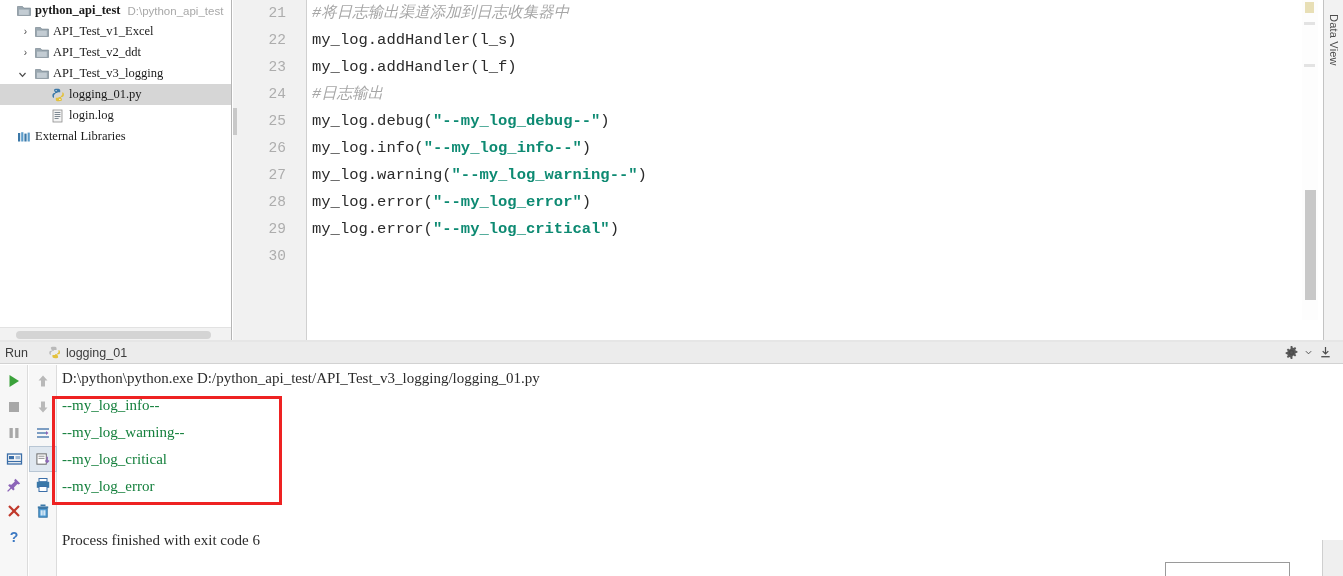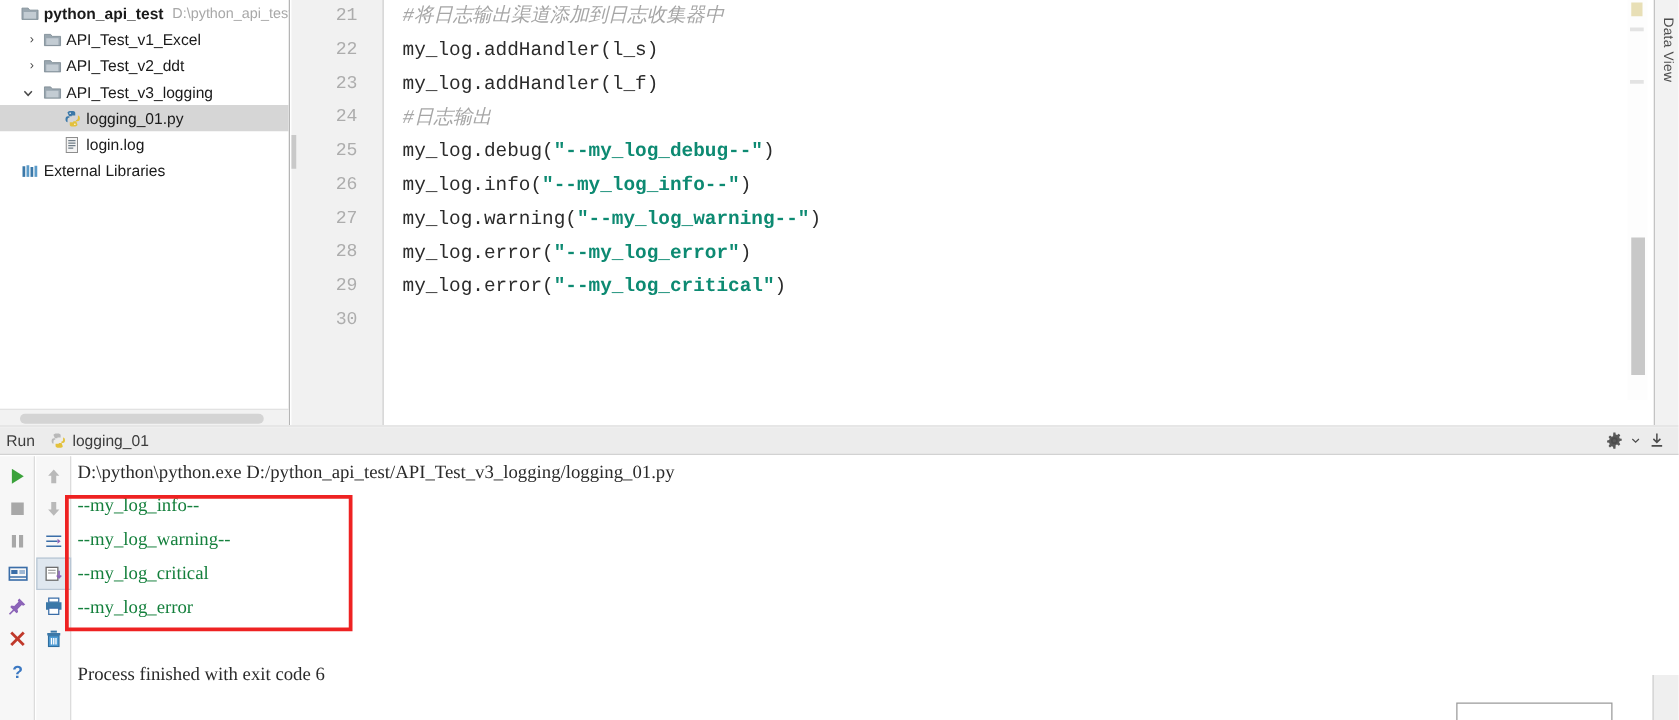--- a/index.html
+++ b/index.html
@@ -36,21 +36,21 @@
   .tree-row.selected { background: #d6d6d6; }
   .tw {
     width: 15px; min-width: 15px;
     text-align: center;
     font-size: 9px; color: #555;
     line-height: 1;
   }
   .tw.none { color: transparent; }
   .chev { display: inline-block; font-size: 10px; color: #4a4a4a; }
   .ico { width: 17px; min-width: 17px; display:inline-flex; align-items:center; justify-content:center; }
-  .lbl { margin-left: 3px; }
+  .lbl { margin-left: 3px; font-family: Liberation Serif, serif; }
   .lbl.bold { font-weight: bold; }
   .path-hint {
     margin-left: 7px;
     color: #a8a8a8;
     font-size: 11.5px;
   }
   .ind1 { padding-left: 0px; }
   .ind2 { padding-left: 18px; }
   .ind3 { padding-left: 34px; }
 
@@ -89,21 +89,21 @@
     font-size: 14.5px;
   }
   #gutter-marker {
     position: absolute; left: 0; top: 108px;
     width: 4px; height: 27px;
     background: #c9c9c9;
   }
   #code {
     position: absolute; left: 75px; top: 0;
     right: 0; height: 320px;
-    padding-left: 12px;
+    padding-left: 2px;
   }
   .cl {
     height: 27px; line-height: 27px;
     font-family: "Liberation Mono", monospace;
     font-size: 15.5px;
     color: #2b2b2b;
     white-space: pre;
     padding-left: 2px;
   }
   .cmt { color: #a6a6a6; font-style: italic; }
@@ -161,21 +161,21 @@
     width: 1343px; height: 2px;
     background: #e6e6e6;
   }
 
   
   #run-header {
     position: absolute; left: 0; top: 342px;
     width: 1343px; height: 22px;
     background: #ececec;
     border-bottom: 1px solid #d2d2d2;
-    display: flex; align-items: center;
+    display: flex; align-items: center; gap: 8px;
   }
   #run-title {
     font-size: 12.5px; color: #3c3c3c;
     margin-left: 5px;
   }
   #run-tab {
     display: flex; align-items: center;
     margin-left: 12px;
     gap: 5px;
   }

